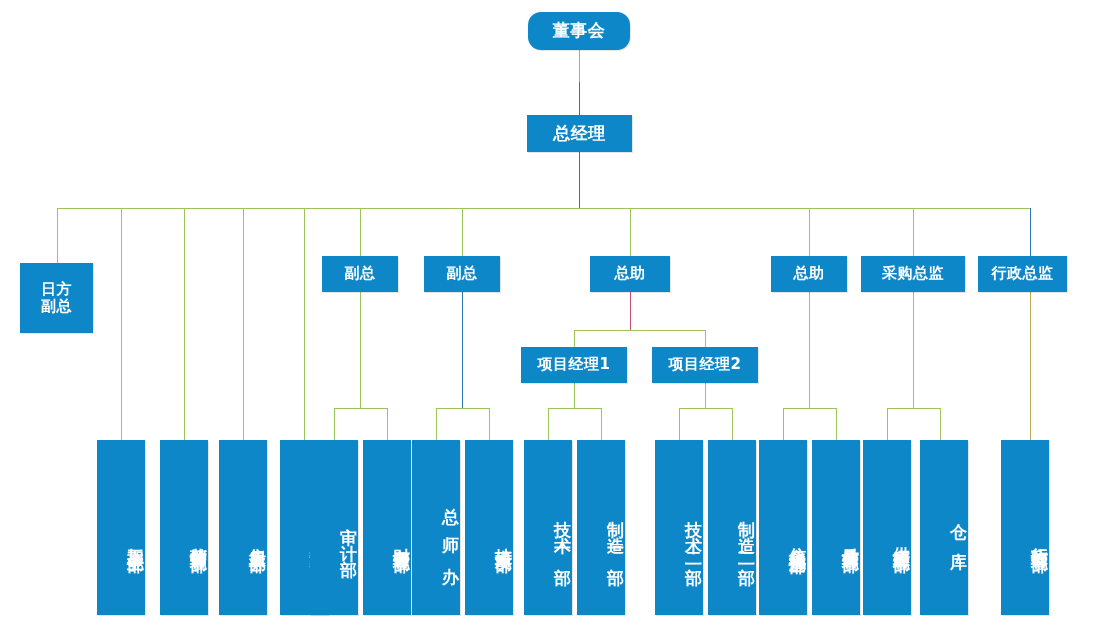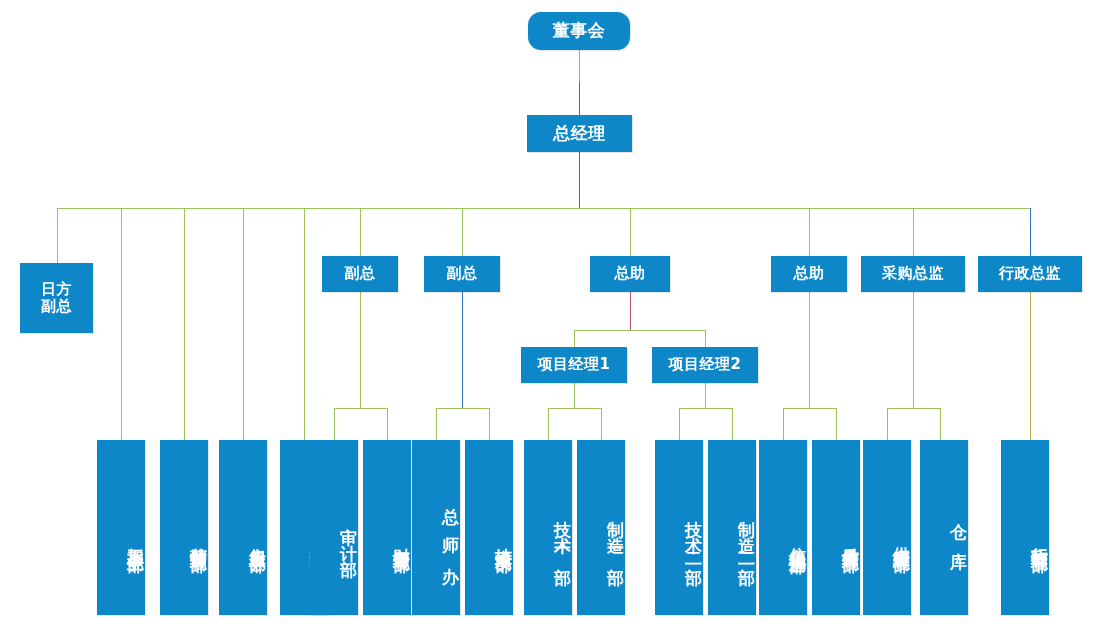--- a/index.html
+++ b/index.html
@@ -124,21 +124,21 @@
   <div class="node mid" style="left:322px;top:256px;width:76px;height:36px;">副总</div>
 
   <div class="node mid" style="left:424px;top:256px;width:76px;height:36px;">副总</div>
 
   <div class="node mid" style="left:590px;top:256px;width:80px;height:36px;">总助</div>
 
   <div class="node mid" style="left:771px;top:256px;width:76px;height:36px;">总助</div>
 
   <div class="node mid" style="left:861px;top:256px;width:104px;height:36px;text-align:center;">采购总监</div>
 
-  <div class="node mid" style="left:978px;top:256px;width:104px;height:36px;text-align:center;">行政总监</div>
+  <div class="node mid" style="left:978px;top:256px;width:89px;height:36px;text-align:center;">行政总监</div>
 
   <div class="node pm" style="left:521px;top:347px;width:106px;height:36px;">项目经理1</div>
 
   <div class="node pm" style="left:652px;top:347px;width:106px;height:36px;">项目经理2</div>
 
   <div class="node dept" style="left:97px;top:440px;width:48px;height:175px;">加工事业部</div>
 
   <div class="node dept" style="left:160px;top:440px;width:48px;height:175px;">营销管理部</div>
 
   <div class="node dept" style="left:219px;top:440px;width:48px;height:175px;">售后服务部</div>

